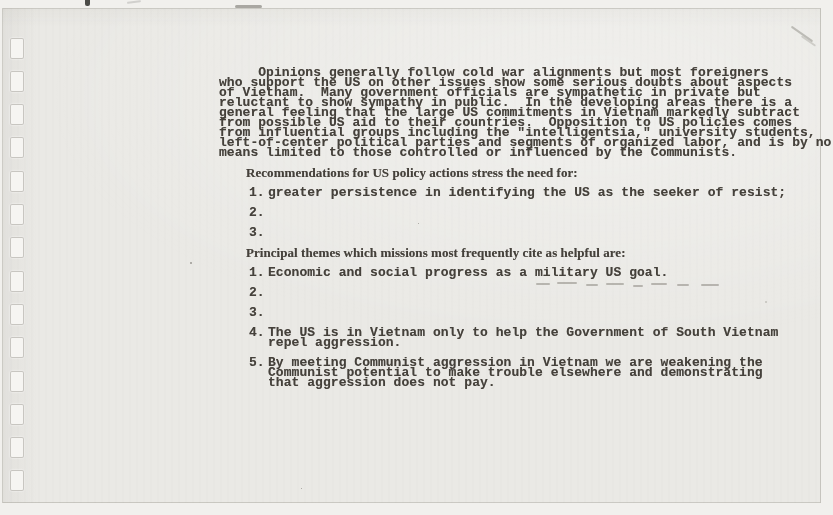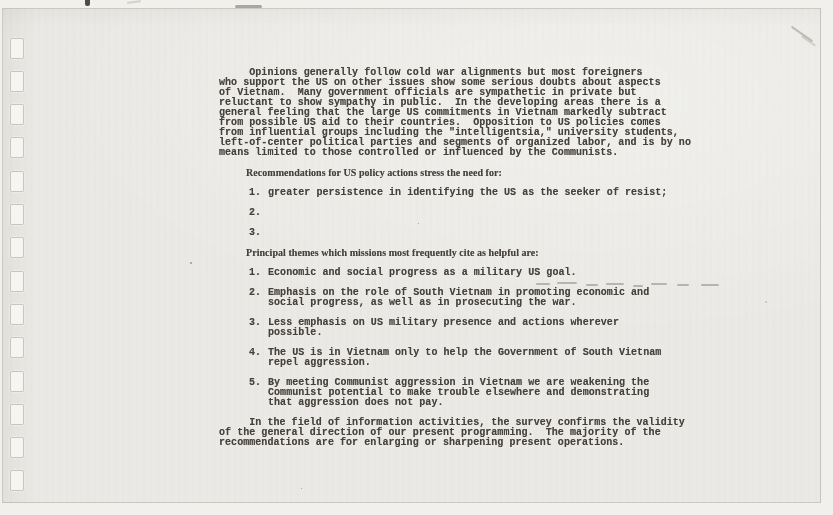--- a/index.html
+++ b/index.html
@@ -22,21 +22,21 @@
   }
   
   .hole{
     position:absolute;left:7px;width:12px;height:19px;
     background:#f6f5f2;border:1px solid rgba(153,151,143,0.5);
     border-radius:2px;box-shadow:0 0 2px rgba(255,255,255,0.9);
   }
   
   .doc{
     position:absolute;left:216px;top:59px;width:445px;
-    font-size:10px;line-height:10px;font-weight:bold;
+    font-size:13px;line-height:10px;font-weight:bold;
     color:#45413b;letter-spacing:0.05px;
     text-shadow:0 0 0.4px rgba(80,75,68,0.45);
   }
   .doc > div{margin:0 0 10px 0;}
   .para{white-space:pre;}
   .intro{padding-left:27px;font-family:Liberation Serif, serif;}
   .item{display:flex;padding-left:30px;}
   .item .num{flex:0 0 19px;}
   .item .txt{white-space:pre;flex:1;}
   
@@ -110,43 +110,36 @@
     </div>
 
     <div class="intro">Principal themes which missions most frequently cite as helpful are:</div>
 
     <div class="item">
       <span class="num">1.</span>
         <span class="txt">Economic and social progress as a military US goal.</span>
     </div>
     <div class="item">
       <span class="num">2.</span>
-        <span class="txt">Emphasis on the role of South Vietnam in promoting economic and
-social progress, as well as in prosecuting the war.</span>
     </div>
     <div class="item">
       <span class="num">3.</span>
-        <span class="txt">Less emphasis on US military presence and actions wherever
-possible.</span>
     </div>
     <div class="item">
       <span class="num">4.</span>
         <span class="txt">The US is in Vietnam only to help the Government of South Vietnam
 repel aggression.</span>
     </div>
     <div class="item">
       <span class="num">5.</span>
         <span class="txt">By meeting Communist aggression in Vietnam we are weakening the
 Communist potential to make trouble elsewhere and demonstrating
 that aggression does not pay.</span>
     </div>
 
-    <div class="para">     In the field of information activities, the survey confirms the validity
-of the general direction of our present programming.  The majority of the
-recommendations are for enlarging or sharpening present operations.</div>
   </div>
 
   <div class="dash" style="left:533px;top:274px;width:14px"></div>
   <div class="dash" style="left:554px;top:273px;width:20px"></div>
   <div class="dash" style="left:583px;top:275px;width:12px"></div>
   <div class="dash" style="left:603px;top:274px;width:18px"></div>
   <div class="dash" style="left:630px;top:276px;width:10px"></div>
   <div class="dash" style="left:648px;top:274px;width:16px"></div>
   <div class="dash" style="left:674px;top:275px;width:12px"></div>
   <div class="dash" style="left:698px;top:275px;width:18px"></div>

